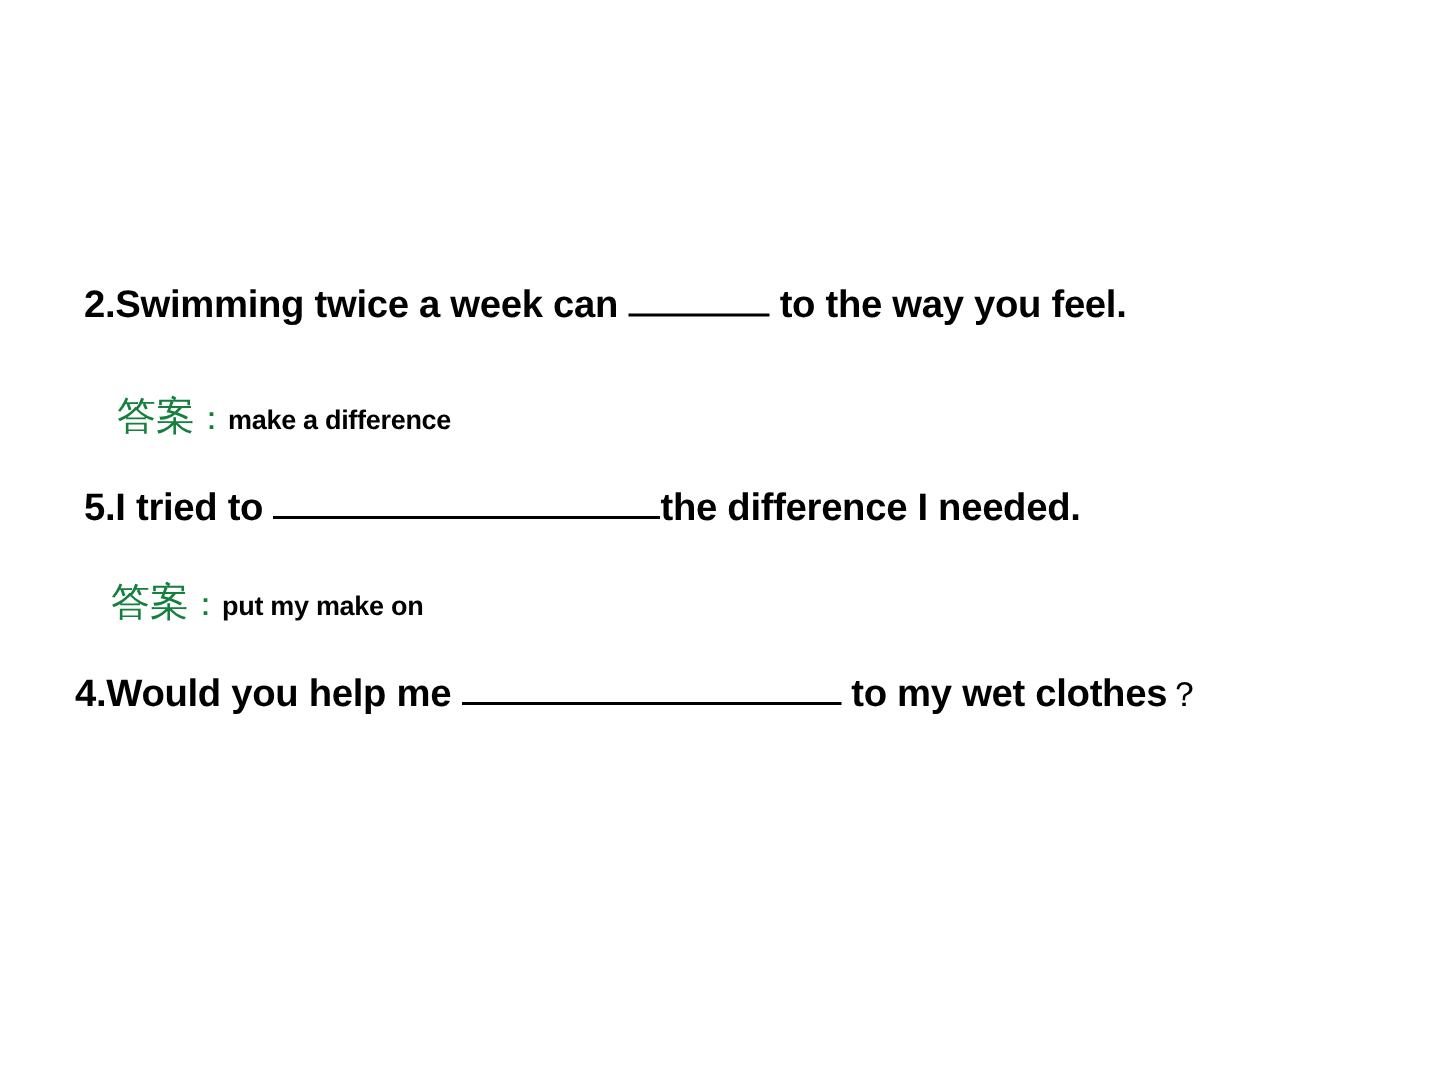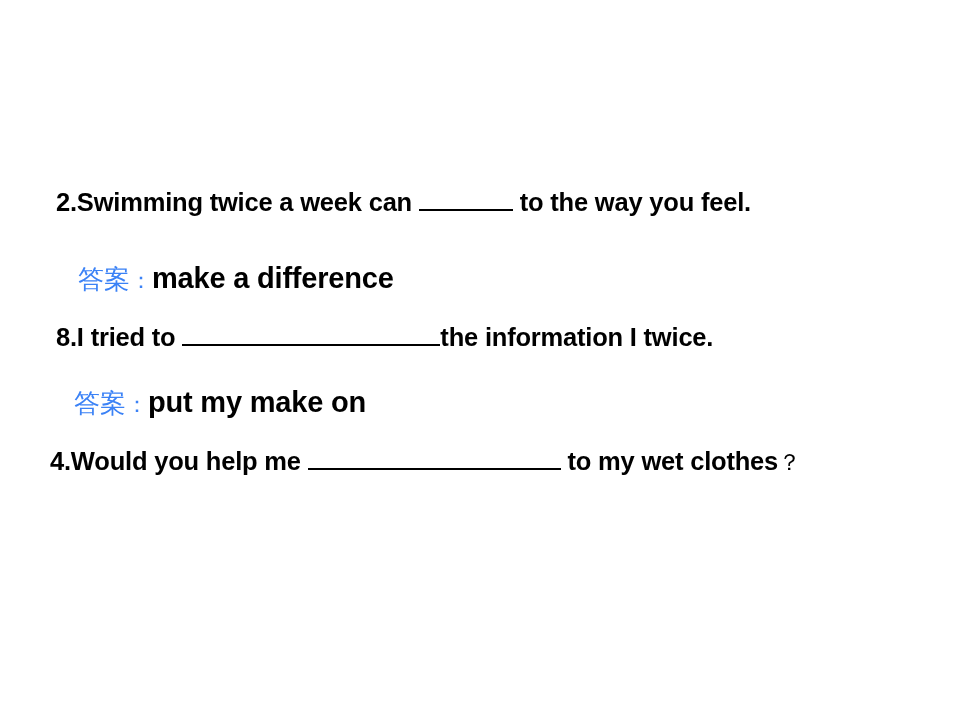--- a/index.html
+++ b/index.html
@@ -37,35 +37,35 @@
     line-height: 1;
   }
 
   
   .answer {
     font-size: 25px;
     line-height: 1;
   }
 
   .answer-label {
-    color: #3b82f6;
+    color: #15803d;
     font-weight: normal;
     font-size: 26px;
     letter-spacing: 0px;
   }
 
   .answer-label .cjk-colon {
     font-size: 22px;
     letter-spacing: 0px;
   }
 
   .answer-text {
     color: #000000;
     font-weight: bold;
-    font-size: 29px;
+    font-size: 18px;
   }
 
   
   .blank {
     display: inline-block;
     border-bottom: 2.4px solid #000000;
     vertical-align: baseline;
     height: 0.92em;
     margin: 0 0 0 0;
   }
@@ -94,21 +94,21 @@
 
   <div class="line question" id="q2">
     <span>2.Swimming twice a week can </span><span class="blank blank-short"></span><span> to the way you feel.</span>
   </div>
 
   <div class="line answer" id="a1">
     <span class="answer-label"><span>答案</span><span class="cjk-colon">：</span></span><span class="answer-text">make a difference</span>
   </div>
 
   <div class="line question" id="q3">
-    <span>8.I tried to </span><span class="blank blank-mid"></span><span>the information I twice.</span>
+    <span>5.I tried to </span><span class="blank blank-mid"></span><span>the difference I needed.</span>
   </div>
 
   <div class="line answer" id="a2">
     <span class="answer-label"><span>答案</span><span class="cjk-colon">：</span></span><span class="answer-text">put my make on</span>
   </div>
 
   <div class="line question" id="q4">
     <span>4.Would you help me </span><span class="blank blank-long"></span><span> to my wet clothes</span><span class="qmark-cjk">？</span>
   </div>
 

